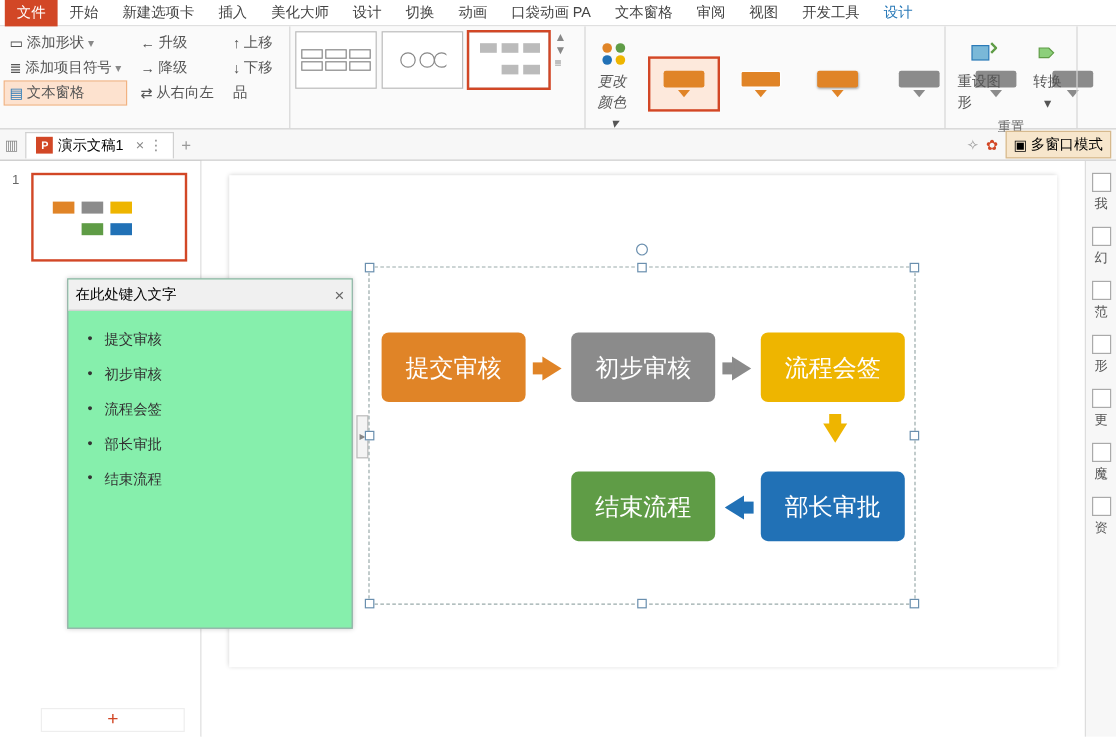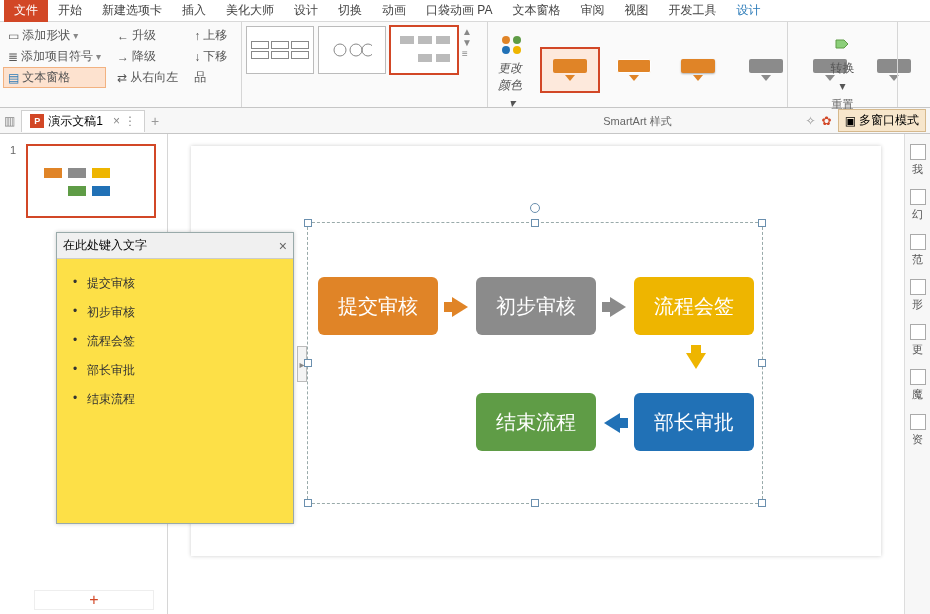--- a/index.html
+++ b/index.html
@@ -147,21 +147,21 @@
   .arrow-l{ position:absolute; width:0;height:0; border-top:10px solid transparent; border-bottom:10px solid transparent; border-right:16px solid;}
   .arrow-l::before{content:"";position:absolute;right:-24px;top:-5px;width:10px;height:10px;background:currentColor;}
   .arrow-d{ position:absolute; width:0;height:0; border-left:10px solid transparent; border-right:10px solid transparent; border-top:16px solid;}
   .arrow-d::before{content:"";position:absolute;top:-24px;left:-5px;width:10px;height:10px;background:currentColor;}
 
   
   .textpane {
     position:absolute;
     left:56px; top:232px;
     width:238px; height:292px;
-    background:#fde047;
+    background:#86efac;
     border:1px solid #9aa;
     box-shadow:0 0 4px rgba(0,0,0,.2);
     z-index:20;
     display:flex;
     flex-direction:column;
   }
   .tp-title{ background:#f0f0f0; border-bottom:1px solid #ccc; padding:4px 6px; display:flex; align-items:center;}
   .tp-title .tclose{ margin-left:auto; cursor:pointer; color:#666; font-size:14px;}
   .tp-list{ flex:1; padding:10px 6px 6px 6px;}
   .tp-list li{ list-style:none; padding:6px 6px 6px 24px; position:relative; font-size:12px; color:#333;}
@@ -312,25 +312,33 @@
             <div class="sbox" style="background:#8b8b8b;"></div>
             <div class="sarr" style="border-top-color:#8b8b8b;"></div>
           </div>
         <div class="style-thumb">
             <div class="sbox" style="background:#8b8b8b;"></div>
             <div class="sarr" style="border-top-color:#8b8b8b;"></div>
           </div>
       </div>
 
     </div>
-    <div class="rg-label">SmartArt 样式</div>
   </div>
 
   <div class="ribbon-group" style="width:110px;">
     <div class="rg-body" style="justify-content:center;">
+      <div class="big-btn">
+          <div class="bicon">
+            <svg width="24" height="24">
+              <rect x="3" y="6" width="14" height="12" fill="#7ab8d8" stroke="#2a7ab8"></rect>
+              <path d="M19 4 l4 4 l-4 4" fill="none" stroke="#5f9c46" stroke-width="2"></path>
+            </svg>
+          </div>
+          <span>重设图形</span>
+        </div>
       <div class="big-btn">
           <div class="bicon">
             <svg width="24" height="24">
               <path d="M5 8 h8 l4 4 l-4 4 h-8 z" fill="#8ccf7a" stroke="#5f9c46"></path>
             </svg>
           </div>
           <span>转换</span>
           <span class="caret">▾</span>
         </div>
     </div>

